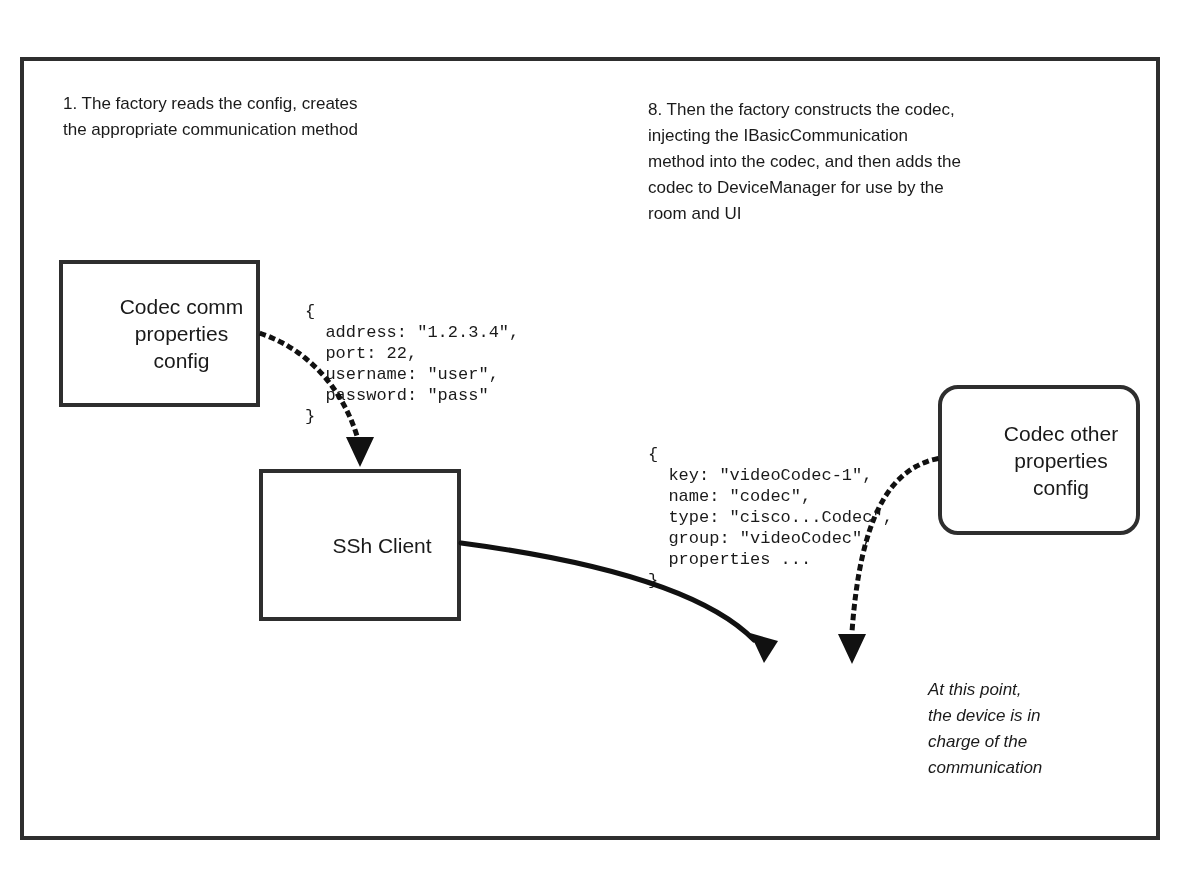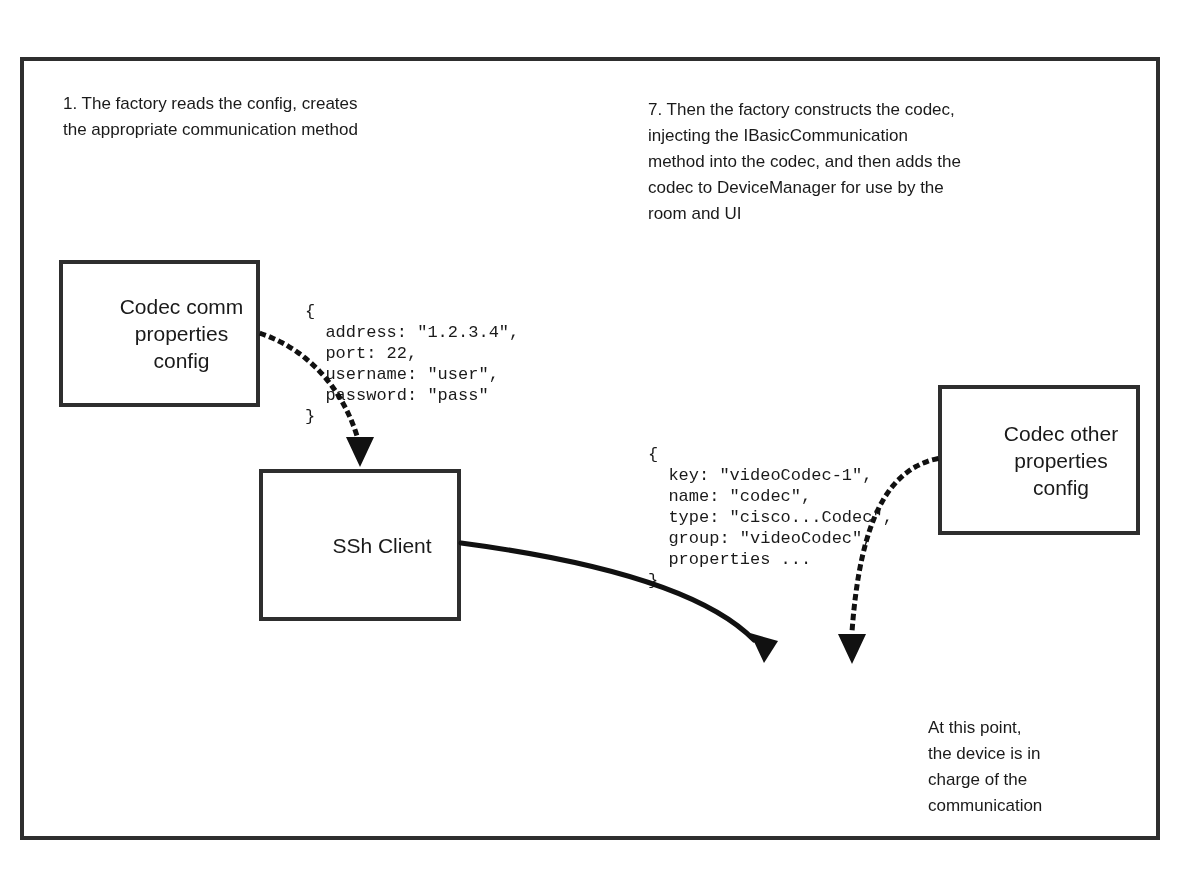--- a/index.html
+++ b/index.html
@@ -57,38 +57,38 @@
 </head>
 <body>
 
 <div class="stage">
 
   <div class="frame"></div>
 
   <div class="note" style="left:63px; top:91px; width:480px;">1. The factory reads the config, creates
 the appropriate communication method</div>
 
-  <div class="note" style="left:648px; top:97px; width:500px;">7. Then the factory constructs the codec,
+  <div class="note" style="left:648px; top:97px; width:500px;">8. Then the factory constructs the codec,
 injecting the IBasicCommunication
 method into the codec, and then adds the
 codec to DeviceManager for use by the
 room and UI</div>
 
-  <div class="note" style="left:928px; top:715px; width:225px;">At this point,
+  <div class="note" style="left:928px; top:677px; width:225px;font-style:italic;">At this point,
 the device is in
 charge of the
 communication</div>
 
   <div class="dbox" style="left:59px; top:260px; width:201px; height:147px;">Codec comm
 properties
 config</div>
 
   <div class="dbox" style="left:259px; top:469px; width:202px; height:152px;text-align:center;">SSh Client</div>
 
-  <div class="dbox" style="left:938px; top:385px; width:202px; height:150px;">Codec other
+  <div class="dbox" style="left:938px; top:385px; width:202px; height:150px;border-radius:20px;">Codec other
 properties
 config</div>
 
 
   <pre class="code" style="left:305px; top:301px;">{
   address: "1.2.3.4",
   port: 22,
   username: "user",
   password: "pass"
 }</pre>

